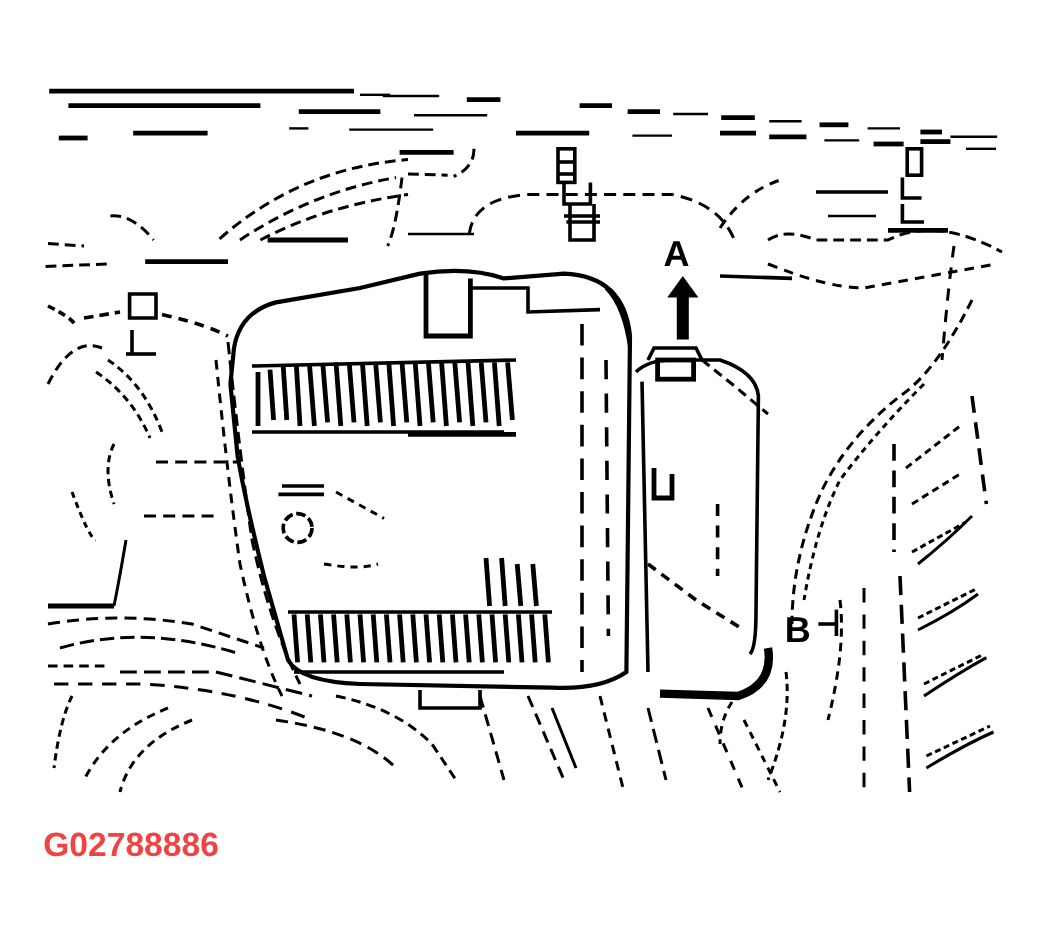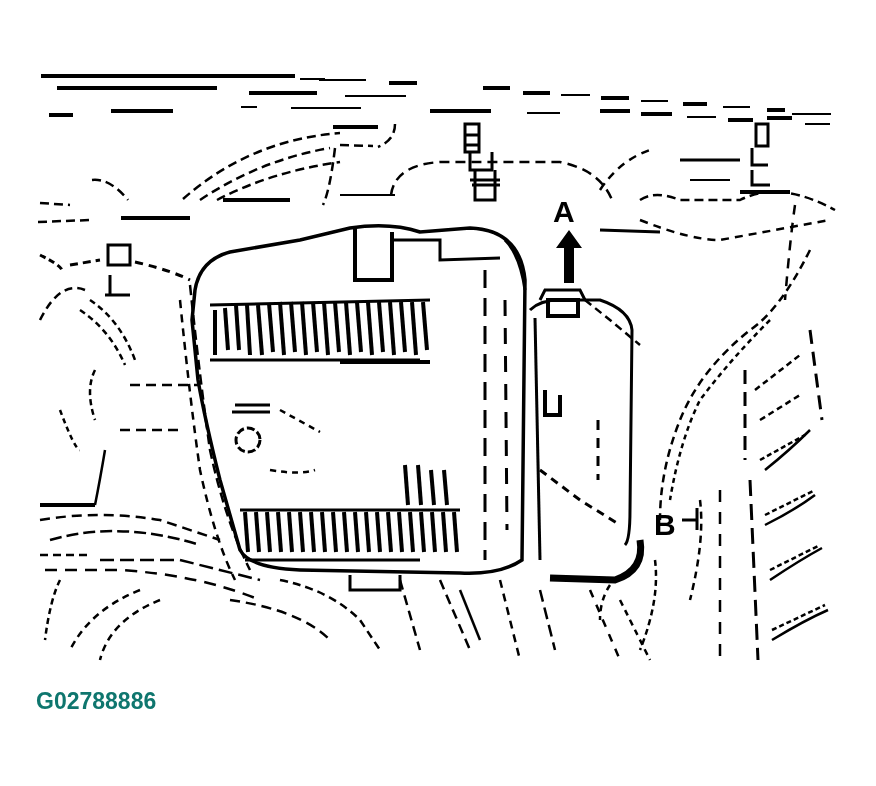--- a/index.html
+++ b/index.html
@@ -19,23 +19,23 @@
       left: 0;
       top: 0;
       width: 876px;
       height: 786px;
     }
     .figure-id {
       position: absolute;
       left: 36px;
       top: 688px;
       font-family: "Liberation Sans", sans-serif;
-      font-size: 23px;
+      font-size: 28px;
       font-weight: bold;
-      color: #0f766e;
+      color: #ef4444;
       letter-spacing: 0px;
     }
     .callout {
       font-family: "Liberation Sans", sans-serif;
       font-weight: bold;
       font-size: 30px;
       fill: #000000;
     }
   </style>
 </head>

